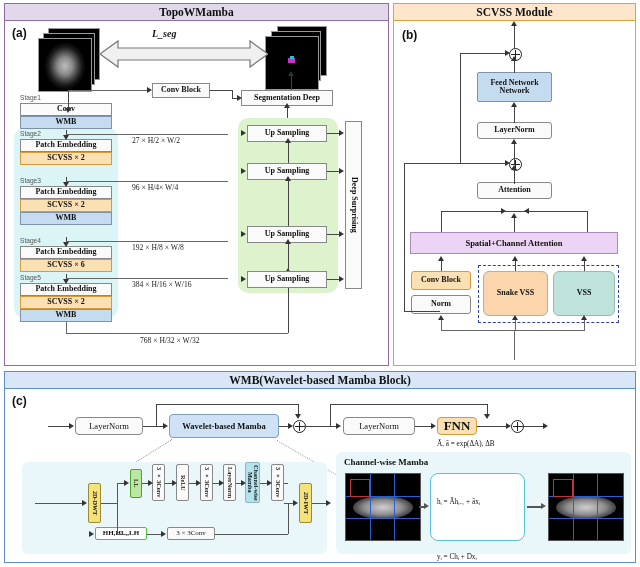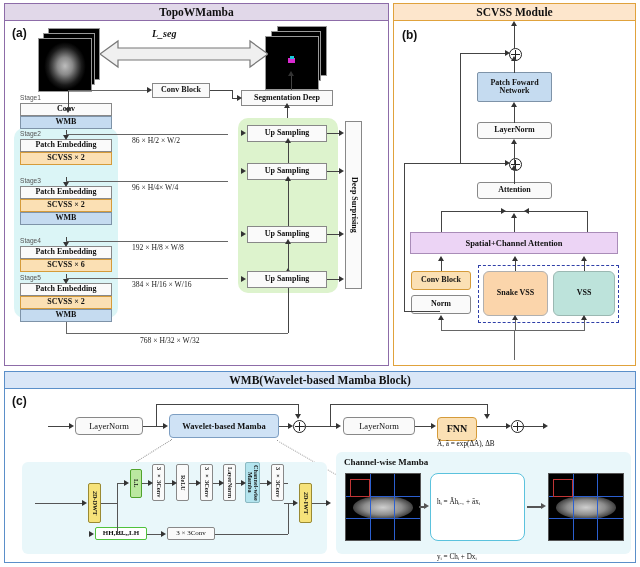--- a/index.html
+++ b/index.html
@@ -108,21 +108,21 @@
 <div id="encoder-stages">
     <div class="stage" style="left: 20px; top: 94px;">Stage1</div>
     <div class="box plain" style="left: 20px; top: 103px; width: 92px; height: 13px; font-size: 8px;">Conv</div>
     <div class="box blue" style="left: 20px; top: 116px; width: 92px; height: 13px; font-size: 8px;">WMB</div>
     <div class="stage" style="left: 20px; top: 130px;">Stage2</div>
     <div class="box plain" style="left: 20px; top: 139px; width: 92px; height: 13px; font-size: 8px;">Patch Embedding</div>
     <div class="box orange" style="left: 20px; top: 152px; width: 92px; height: 13px; font-size: 8px;">SCVSS × 2</div>
     <div class="ln lnv" style="left: 66px; top: 130px; height: 6px;"></div>
     <div class="arrowD" style="left: 63px; top: 135px;"></div>
     <div class="ln lnh" style="left: 66px; top: 134px; width: 162px; background: rgb(102, 102, 102);"></div>
-    <div class="dim" style="left: 132px; top: 136px;">86 × H/2 × W/2</div>
+    <div class="dim" style="left: 132px; top: 136px;">27 × H/2 × W/2</div>
     <div class="stage" style="left: 20px; top: 177px;">Stage3</div>
     <div class="box plain" style="left: 20px; top: 186px; width: 92px; height: 13px; font-size: 8px;">Patch Embedding</div>
     <div class="box orange" style="left: 20px; top: 199px; width: 92px; height: 13px; font-size: 8px;">SCVSS × 2</div>
     <div class="box blue" style="left: 20px; top: 212px; width: 92px; height: 13px; font-size: 8px;">WMB</div>
     <div class="ln lnv" style="left: 66px; top: 177px; height: 6px;"></div>
     <div class="arrowD" style="left: 63px; top: 182px;"></div>
     <div class="ln lnh" style="left: 66px; top: 181px; width: 162px; background: rgb(102, 102, 102);"></div>
     <div class="dim" style="left: 132px; top: 183px;">96 × H/4× W/4</div>
     <div class="stage" style="left: 20px; top: 237px;">Stage4</div>
     <div class="box plain" style="left: 20px; top: 246px; width: 92px; height: 13px; font-size: 8px;">Patch Embedding</div>
@@ -190,21 +190,21 @@
 <div class="arrowU" style="left:288px;top:71px;"></div>
 <div class="ln lnv" style="left:287px;top:106px;height:12px;background:#444;"></div>
 <div class="arrowU" style="left:284px;top:103px;"></div>
 
 <div class="panel" style="left:393px;top:3px;width:243px;height:363px;border:1.3px solid #e0a23c;">
   <div class="panel-head" style="background:#fde6cc;border-bottom:1.3px solid #e0a23c;">SCVSS Module</div>
 </div>
 <div class="tag" style="left:402px;top:28px;">(b)</div>
 
 <div class="box blue" style="left:477px;top:72px;width:75px;height:30px;font-size:8px;border-radius:2px;">
-  <span style="padding:0 3px;">Patch Foward Network</span>
+  <span style="padding:0 3px;">Feed Network Network</span>
 </div>
 <div class="box plain" style="left:477px;top:122px;width:75px;height:17px;font-size:8px;border-radius:3px;">LayerNorm</div>
 <div class="box plain" style="left:477px;top:182px;width:75px;height:17px;font-size:8px;border-radius:3px;">Attention</div>
 <div class="box purple" style="left:410px;top:232px;width:208px;height:22px;font-size:8.5px;">Spatial+Channel Attention</div>
 <div class="box orange" style="left:411px;top:271px;width:60px;height:19px;font-size:8px;border-radius:3px;">Conv Block</div>
 <div class="box plain" style="left:411px;top:295px;width:60px;height:19px;font-size:8px;border-radius:3px;">Norm</div>
 <div class="dashedbox" style="left:478px;top:265px;width:141px;height:58px;"></div>
 <div class="box lightorange" style="left:483px;top:271px;width:65px;height:45px;font-size:8px;border-radius:6px;">Snake VSS</div>
 <div class="box teal" style="left:553px;top:271px;width:62px;height:45px;font-size:8px;border-radius:6px;">VSS</div>
 
@@ -254,21 +254,21 @@
 <div class="arrowU" style="left:581px;top:315px;"></div>
 
 <div class="panel" style="left:4px;top:371px;width:632px;height:192px;border:1.3px solid #5b8fc9;">
   <div class="panel-head" style="background:#d9e6f7;border-bottom:1.3px solid #5b8fc9;">WMB(Wavelet-based Mamba Block)</div>
 </div>
 <div class="tag" style="left:12px;top:394px;">(c)</div>
 
 <div class="box plain" style="left:75px;top:417px;width:68px;height:18px;font-size:8.5px;border-radius:4px;font-weight:normal;">LayerNorm</div>
 <div class="box wbox" style="left:169px;top:414px;width:110px;height:24px;font-size:8.5px;border-radius:4px;">Wavelet-based Mamba</div>
 <div class="box plain" style="left:343px;top:417px;width:72px;height:18px;font-size:8.5px;border-radius:4px;font-weight:normal;">LayerNorm</div>
-<div class="box orange" style="left:437px;top:417px;width:40px;height:24px;font-size:10px;border-radius:4px;">FNN</div>
+<div class="box orange" style="left:437px;top:417px;width:40px;height:18px;font-size:13px;border-radius:4px;">FNN</div>
 <div class="circ" style="left:293px;top:420px;"></div>
 <div class="circ" style="left:511px;top:420px;"></div>
 
 <div class="ln lnh" style="left:48px;top:426px;width:22px;"></div>
 <div class="arrowR" style="left:69px;top:423px;"></div>
 <div class="ln lnh" style="left:143px;top:426px;width:21px;"></div>
 <div class="arrowR" style="left:163px;top:423px;"></div>
 <div class="ln lnh" style="left:279px;top:426px;width:11px;"></div>
 <div class="arrowR" style="left:288px;top:423px;"></div>
 <div class="ln lnv" style="left:156px;top:404px;height:22px;"></div>

